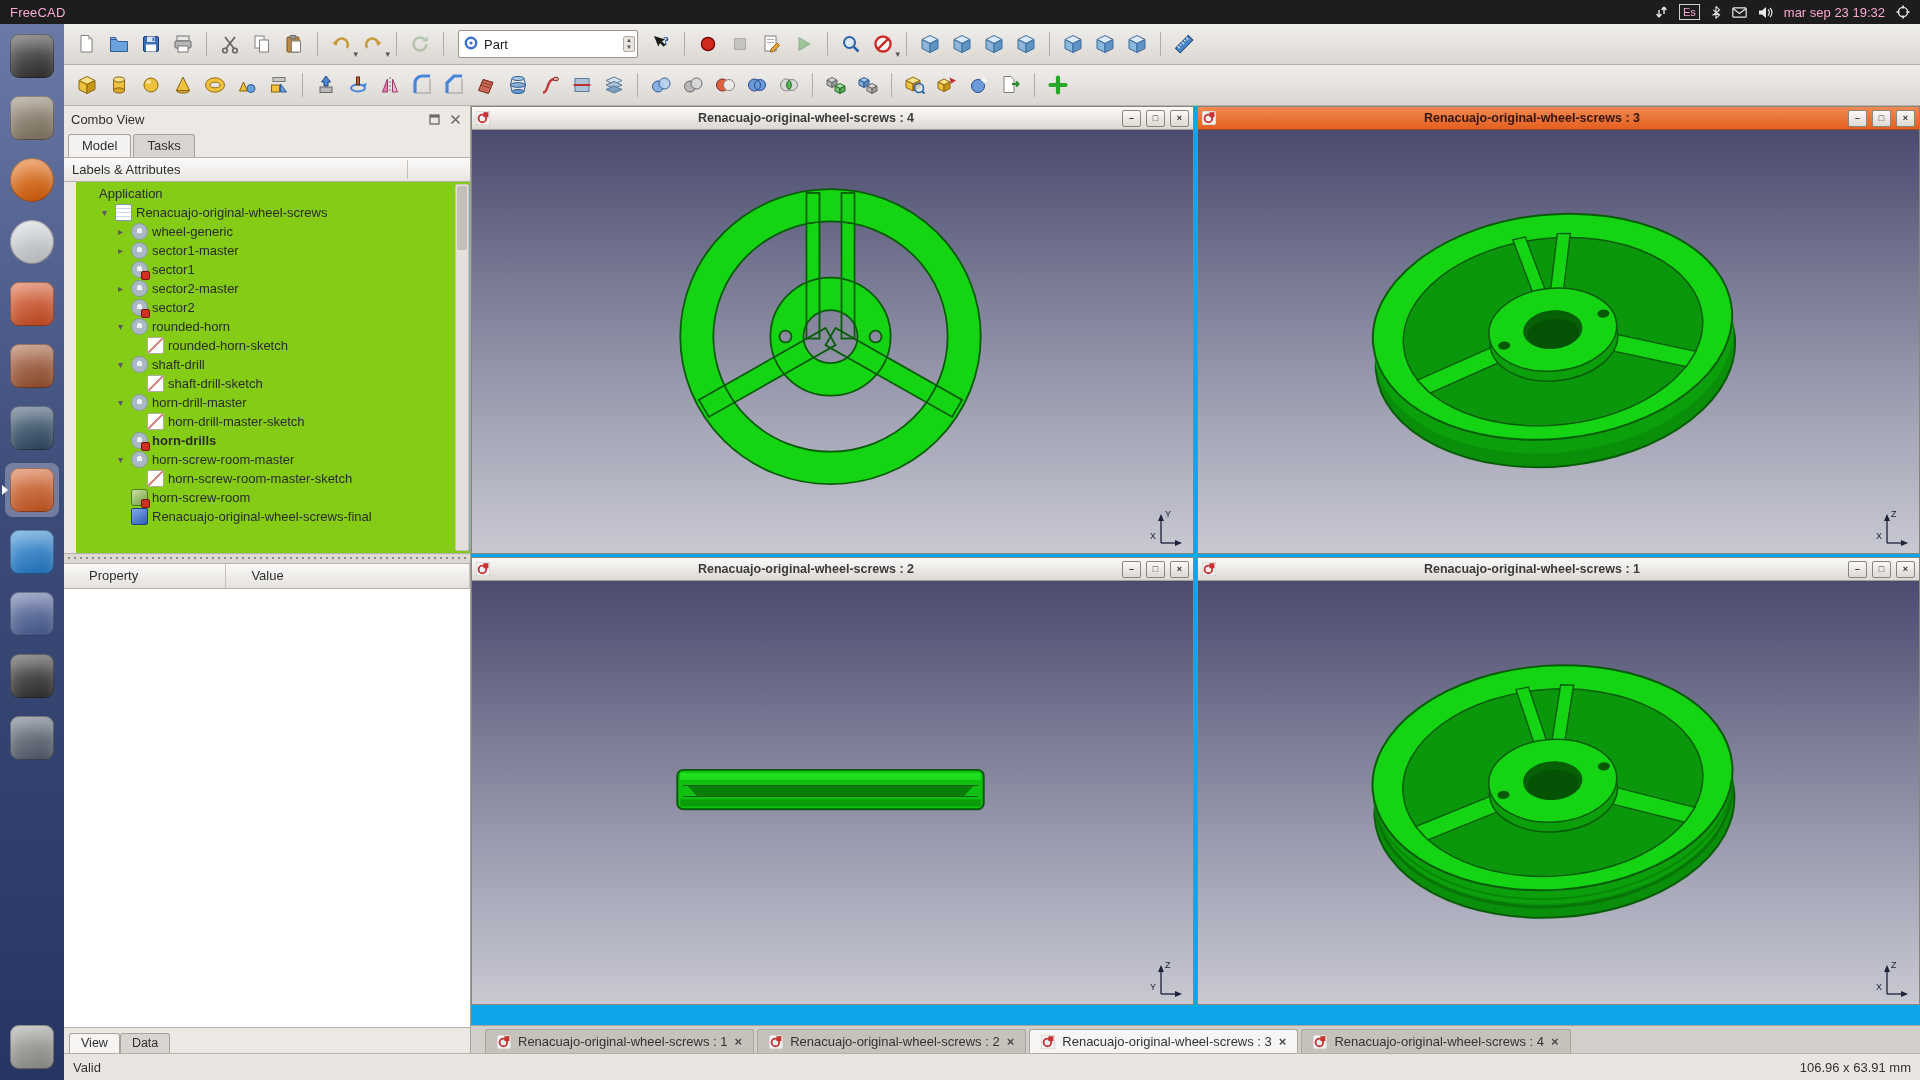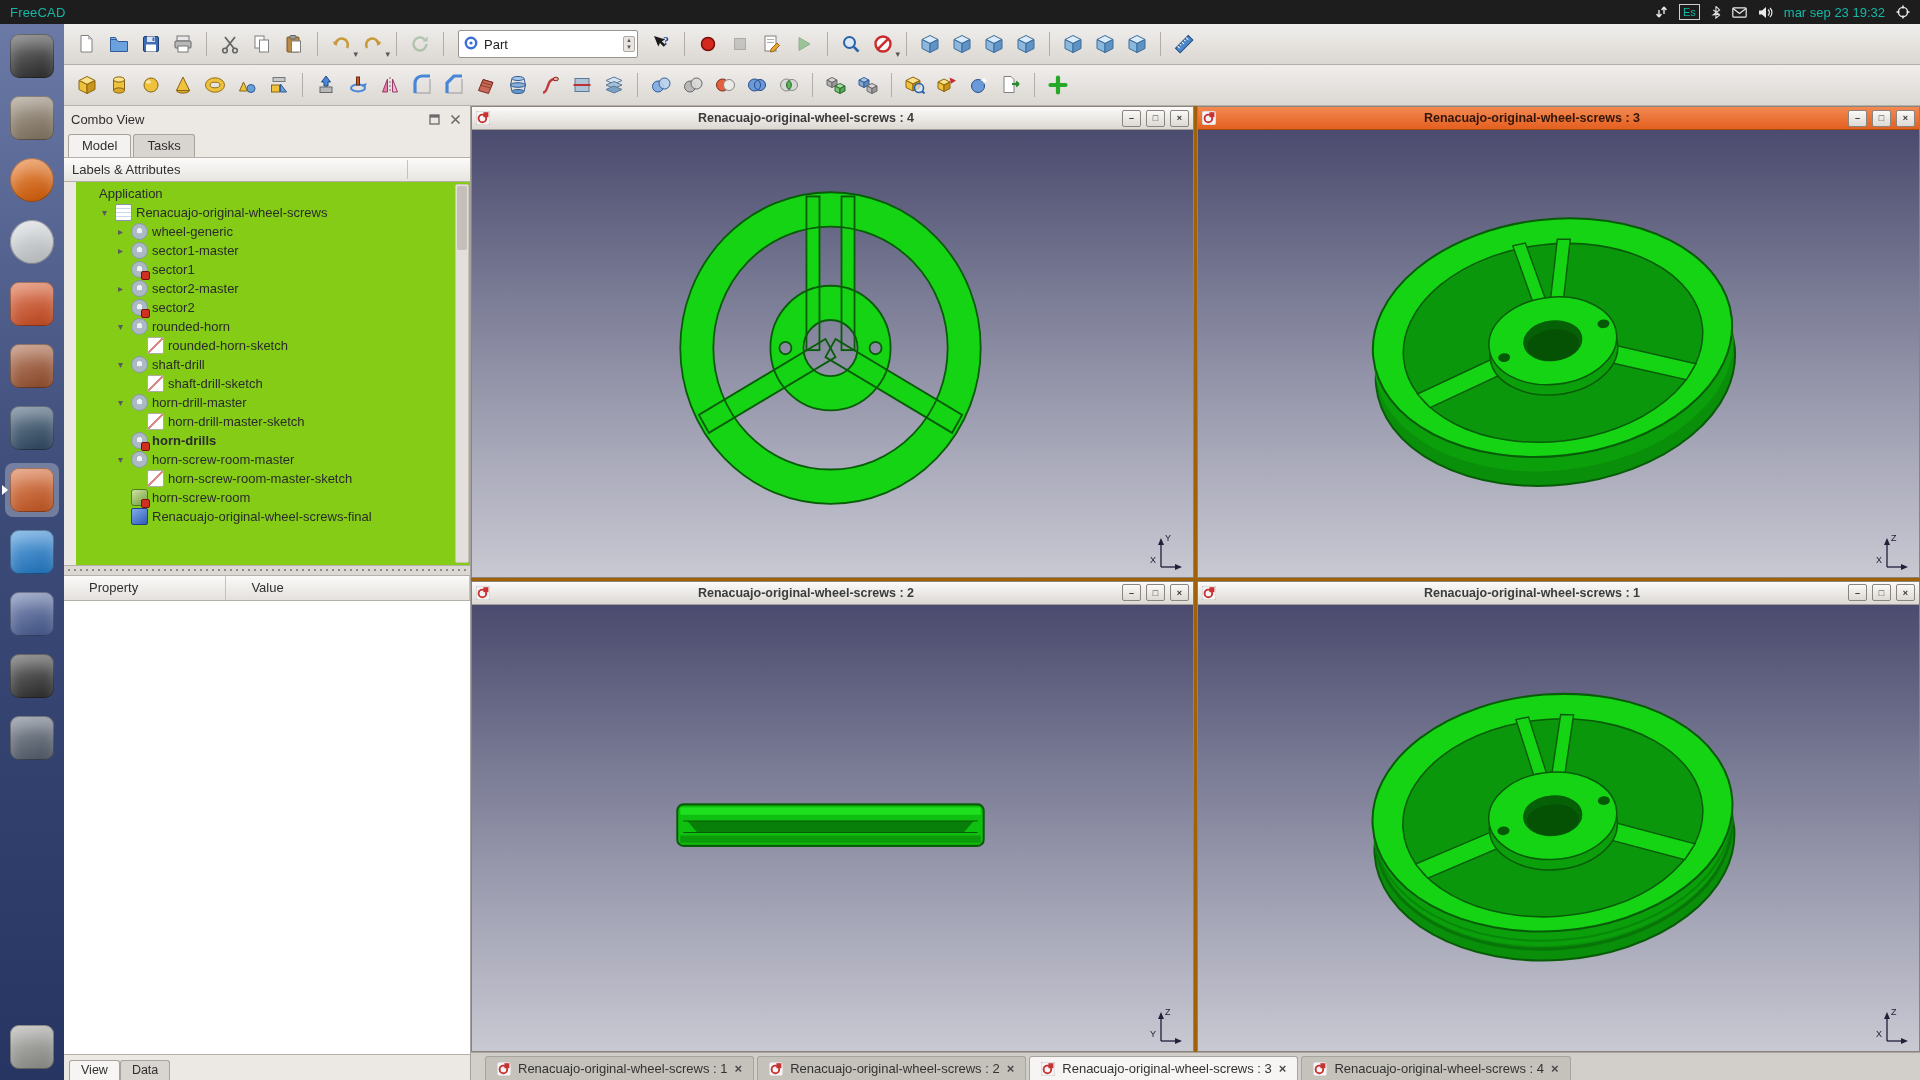--- a/index.html
+++ b/index.html
@@ -1,19 +1,19 @@
 <!DOCTYPE html>
 <html><head>
 <meta charset="utf-8">
 <style>
   html,body{height:100%;margin:0;}
   body{width:1920px;height:1080px;overflow:hidden;font-family:"Liberation Sans",sans-serif;font-size:13px;
        -webkit-user-select:none;user-select:none;background:#d6d2cd;}
   
-  #topbar{height:24px;background:#1d1d1d;color:#14b8a6;display:flex;align-items:center;}
+  #topbar{height:24px;background:#1d1d1d;color:#f9a8d4;display:flex;align-items:center;}
   #topbar .app{margin-left:10px;letter-spacing:.2px;}
   #tray{margin-left:auto;display:flex;align-items:center;gap:11px;padding-right:10px;}
   .tray-ic{display:flex;align-items:center;}
   .kbd-box{border:1px solid #cfcfcf;border-radius:0;padding:0 3px;font-size:11px;line-height:14px;}
   
   #main{display:flex;height:calc(100% - 24px);}
   
   #launcher{width:64px;background:linear-gradient(180deg,#6b79a6 0%,#3d4b79 45%,#273562 100%);
             display:flex;flex-direction:column;align-items:center;padding:5px 0 6px;gap:8px;flex:none;}
   .l-item{position:relative;width:54px;height:54px;flex:none;display:flex;align-items:center;justify-content:center;border-radius:8px;}
@@ -69,21 +69,21 @@
             background-image:radial-gradient(circle,#8e8a84 1px,rgba(0,0,0,0) 1.4px);background-size:6px 4px;background-repeat:repeat-x;background-position:center;}
   .ph{display:flex;height:24px;background:linear-gradient(#fbfaf9,#e4e1dd);border-bottom:1px solid #b5b0aa;flex:none;}
   .ph div{padding:4px 25px 0;border-right:1px solid #c6c1bb;box-sizing:border-box;}
   .ph .p{width:40%;}
   .ph .v{flex:1;}
   #prop-body{flex:440;background:#ffffff;min-height:0;}
   .bt{display:flex;height:25px;align-items:flex-end;padding-left:5px;background:#ece9e5;border-top:1px solid #b5b0aa;flex:none;}
   .bt .tab{padding:2px 11px 3px;border:1px solid #a7a29b;border-bottom:none;background:#d8d4cf;border-radius:3px 3px 0 0;font-size:12.5px;margin-top:33px;}
   .bt .tab.active{background:#f6f5f3;}
   
-  #mdi{flex:1;display:flex;flex-direction:column;min-width:0;background:#a16207;}
+  #mdi{flex:1;display:flex;flex-direction:column;min-width:0;background:#0ea5e9;gap:20px;}
   #mdi-windows{flex:1;display:grid;grid-template-columns:1fr 1fr;grid-template-rows:1fr 1fr;gap:3px;min-height:0;}
   .mdi-window{display:flex;flex-direction:column;border:1px solid #89847e;min-height:0;min-width:0;overflow:hidden;background:#ccc;}
   .mdi-titlebar{height:22px;display:flex;align-items:center;padding:0 4px;gap:5px;flex:none;
                 background:linear-gradient(#fcfbfa,#dcd8d3);border-bottom:1px solid #a29d96;font-weight:bold;color:#3c3c3c;}
   .mdi-window.active .mdi-titlebar{background:linear-gradient(#f28a52,#e45f1f);color:#33160a;border-bottom-color:#a24a16;}
   .mdi-titlebar .t{flex:1;text-align:center;white-space:nowrap;overflow:hidden;font-size:12.5px;}
   .wbtn{width:17px;height:15px;border:1px solid #8a857e;background:linear-gradient(#fbfaf8,#ddd9d3);
         display:flex;align-items:center;justify-content:center;font-size:9px;color:#333;border-radius:2px;flex:none;}
   .viewport{flex:1;position:relative;min-height:0;background:linear-gradient(180deg,#4a4b6e 0%,#9293a8 55%,#c9c9d3 100%);}
   .vsvg{position:absolute;inset:0;width:100%;height:100%;}
@@ -1051,14 +1051,18 @@
                   <rect x="7.4" y="1.2" width="5" height="5" fill="#c83232"></rect>
                 </svg>
               </span>
               <span>Renacuajo-original-wheel-screws : 4</span>
               <span class="x">×</span>
             </div>
           </div>
       </div>
     </div>
 
+    <div id="statusbar">
+      <span>Valid</span>
+      <span class="right">106.96 x 63.91 mm</span>
+    </div>
   </div>
 </div>
 
 </body></html>

